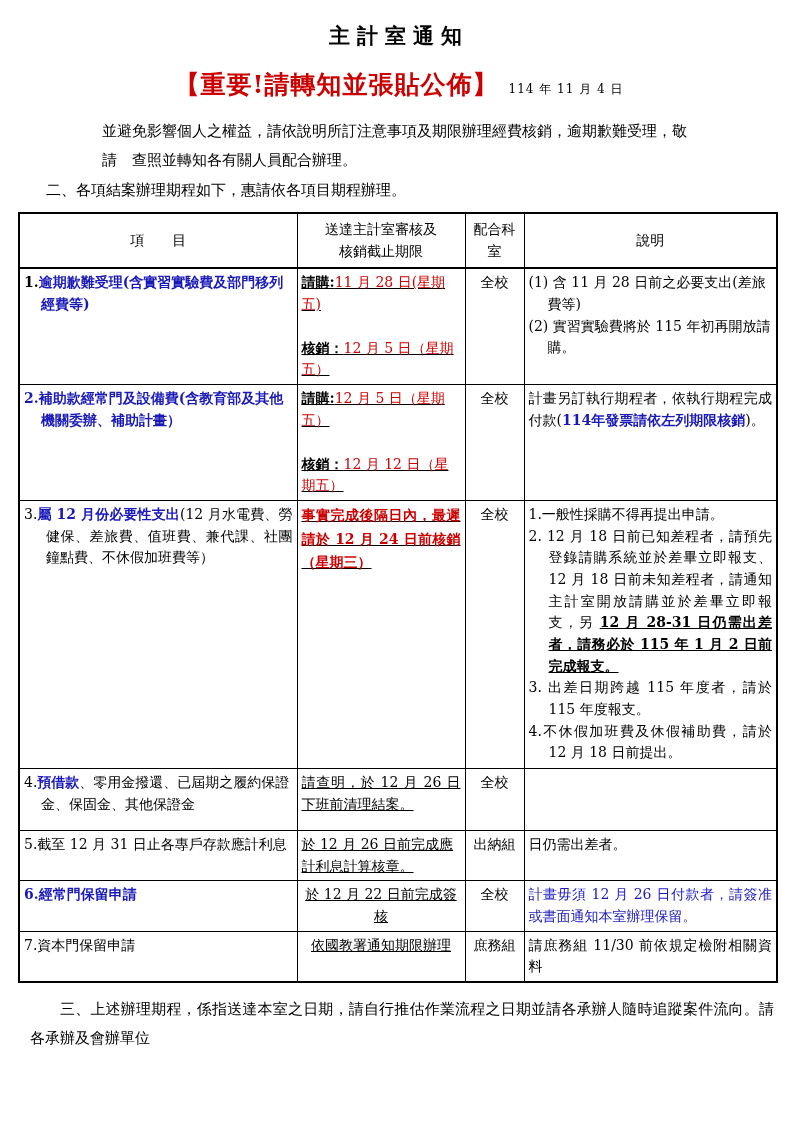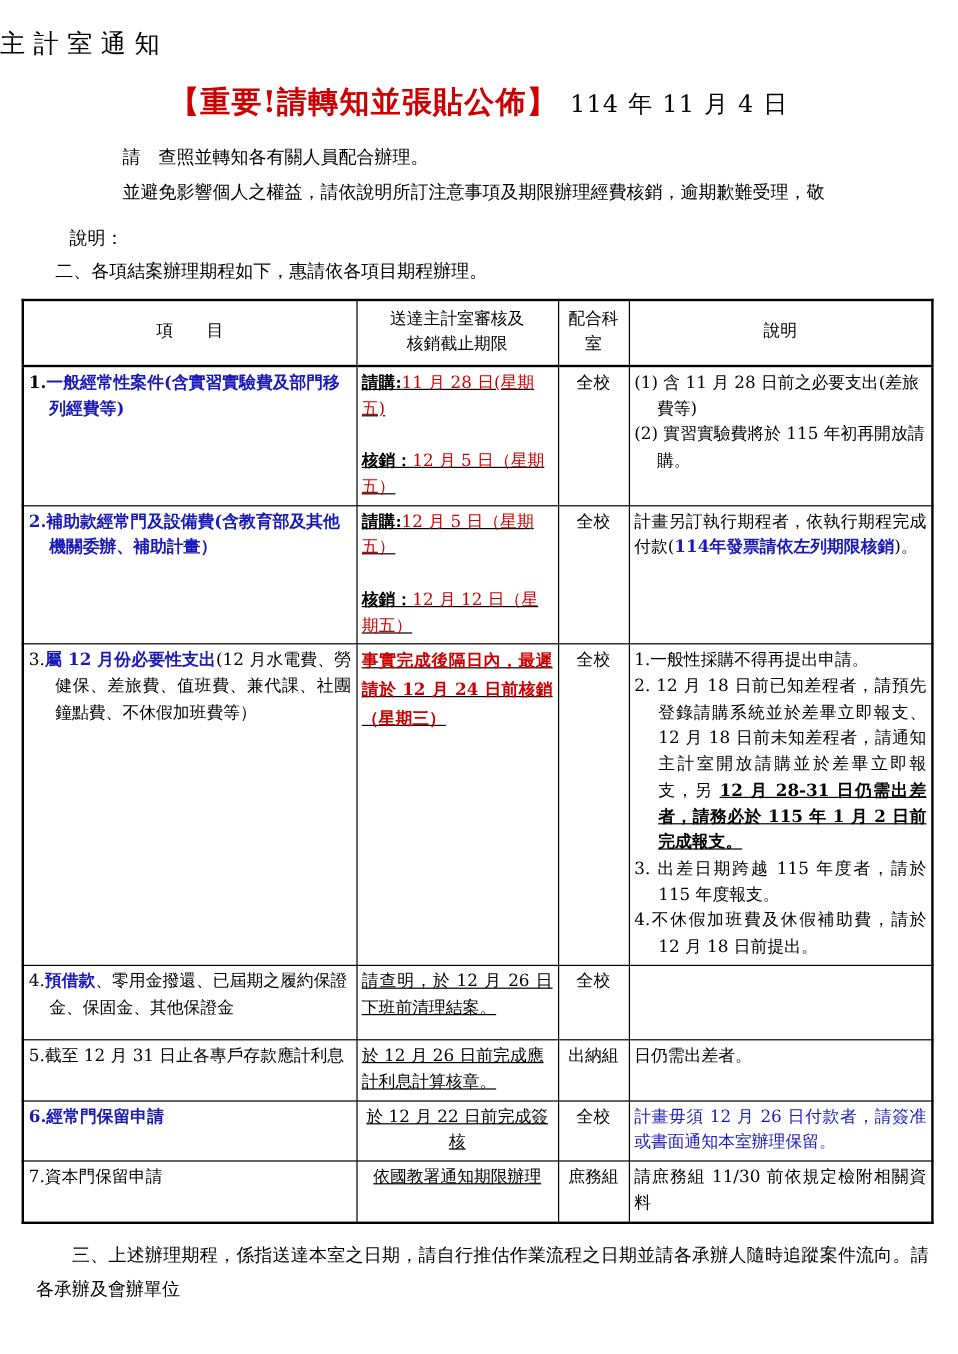--- a/index.html
+++ b/index.html
@@ -18,40 +18,41 @@
   .page {
     position: relative;
     width: 798px;
     height: 1128px;
     box-sizing: border-box;
     padding: 0;
   }
 
   
   .doc-title {
+    text-align: center;
     font-size: 21px;
-    font-weight: normal;
+    font-weight: bold;
     letter-spacing: 7px;
     margin: 22px 0 0 0;
     font-family: "DejaVu Serif", "Liberation Serif", serif;
   }
   .notice-line {
     text-align: center;
     margin: 18px 0 0 0;
     white-space: nowrap;
   }
   .notice-red {
     color: #CC0000;
     font-size: 25px;
     font-weight: bold;
     letter-spacing: 1px;
   }
   .notice-date {
     color: #000000;
-    font-size: 20px;
+    font-size: 12px;
     margin-left: 10px;
     letter-spacing: 1px;
   }
 
   
   .para-block {
     margin: 16px 0 0 0;
     padding: 0 26px 0 58px;
     font-size: 15px;
     line-height: 1.95;
@@ -174,25 +175,24 @@
 
 <div class="page">
 
   <div class="doc-title">主計室通知</div>
 
   <div class="notice-line">
     <span class="notice-red">【重要!請轉知並張貼公佈】</span><span class="notice-date">114 年 11 月 4 日</span>
   </div>
 
   <div class="para-block" style="padding-left:58px;">
+    <span style="display:block;padding-left:44px;">並避免影響個人之權益，請依說明所訂注意事項及期限辦理經費核銷，逾期歉難受理，敬</span>
     <span style="display:block;padding-left:44px;">請　查照並轉知各有關人員配合辦理。</span>
-    <span style="display:block;padding-left:44px;">並避免影響個人之權益，請依說明所訂注意事項及期限辦理經費核銷，逾期歉難受理，敬</span>
   </div>
 
-  <div class="sec-label">說明：</div>
 
 
   <div class="sec-item">
     <span>二、</span><span>各項結案辦理期程如下，惠請依各項目期程辦理。</span>
   </div>
 
   <div class="tbl-wrap">
     <table class="sched">
       <colgroup>
         <col class="c1">
@@ -208,21 +208,21 @@
             <span style="display:block">核銷截止期限</span>
           </td>
           <td>配合科室</td>
           <td>說明</td>
         </tr>
       </thead>
       <tbody>
 
         <tr style="height:92px;">
           <td class="col-item">
-            <span class="itm b blue"><span class="b" style="color:#000">1.</span><span>一般經常性案件(含實習實驗費及部門移列經費等)</span></span>
+            <span class="itm b blue"><span class="b" style="color:#000">1.</span><span>逾期歉難受理(含實習實驗費及部門移列經費等)</span></span>
           </td>
           <td class="col-date">
             <span class="dt-row"><span class="dt-lbl">請購:</span><span class="red">11 月 28 日(星期五)</span></span>
             <span class="dt-row second"><span class="dt-lbl">核銷：</span><span class="red">12 月 5 日（星期五）</span></span>
           </td>
           <td class="col-unit">全校</td>
           <td class="col-note">
             <span class="note-li">(1) 含 11 月 28 日前之必要支出(差旅費等)</span>
             <span class="note-li">(2) 實習實驗費將於 115 年初再開放請購。</span>
           </td>

